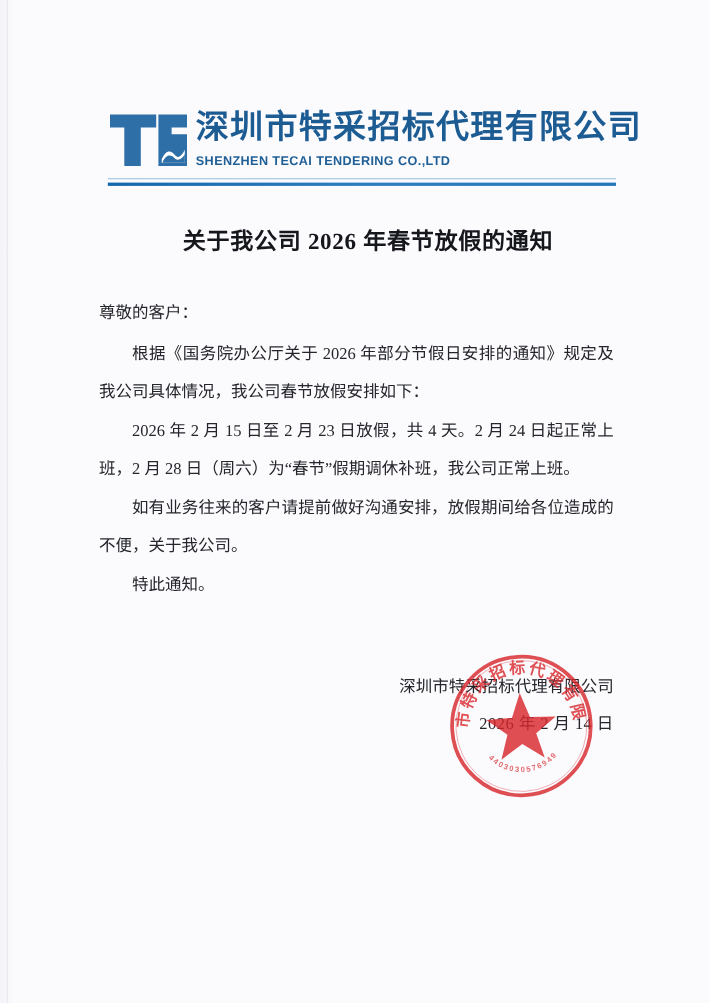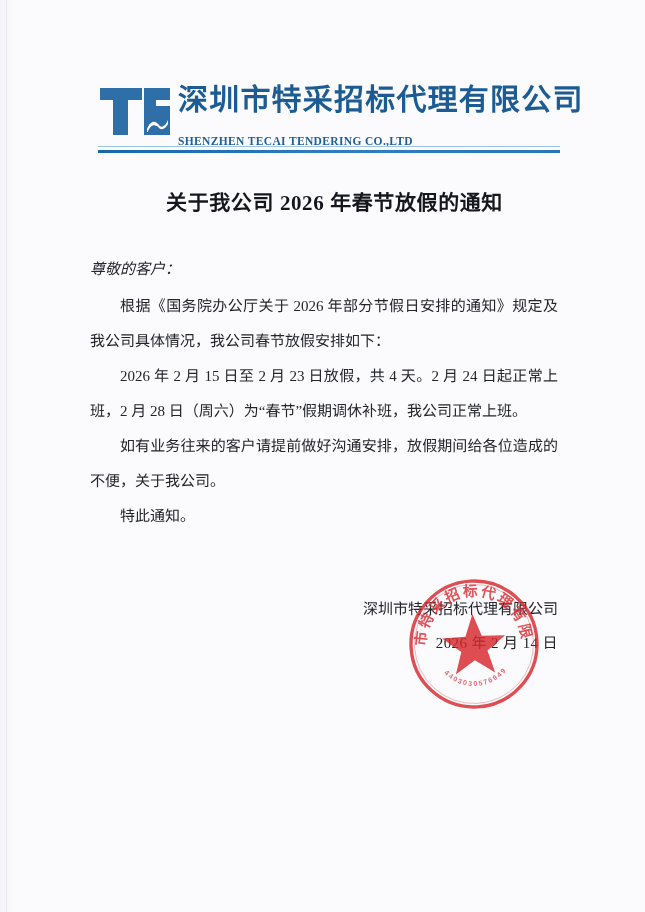--- a/index.html
+++ b/index.html
@@ -27,21 +27,21 @@
   .scan-edge-left {
     position: absolute;
     left: 6px; top: 0; bottom: 0;
     width: 1px;
     background: #e3e3ec;
     opacity: .85;
   }
 
   .sheet {
     position: absolute;
-    left: 0; top: 0;
+    left: 0; top: 16px;
     width: 645px;
     height: 641px;
   }
 
   
   .letterhead {
     position: absolute;
     left: 98px;
     top: 82px;
     width: 462px;
@@ -63,27 +63,27 @@
   .brand-cn {
     font-family: "DejaVu Sans", "Liberation Sans", sans-serif;
     font-size: 30px;
     font-weight: 700;
     letter-spacing: 1.2px;
     color: #1c5c93;
     line-height: 36px;
     white-space: nowrap;
   }
   .brand-en {
-    font-family: Liberation Serif, serif;
+    font-family: Liberation Sans, sans-serif;
     font-size: 11.5px;
     font-weight: 700;
     letter-spacing: .35px;
     color: #1f5f96;
     line-height: 14px;
-    margin-top: 16px;
+    margin-top: 6px;
     white-space: nowrap;
   }
 
   .rule-thin {
     position: absolute;
     left: 98px;
     top: 146px;
     width: 462px;
     height: 1px;
     background: #9dc3e0;
@@ -126,21 +126,20 @@
   }
   .para {
     margin: 0;
   }
   .para.indent {
     text-indent: 2em;
   }
   .para.salutation {
     text-indent: 0;
     margin-bottom: 2px;
-    font-style: italic;
   }
 
   
   .signature {
     position: absolute;
     left: 300px;
     top: 592px;
     width: 258px;
     text-align: right;
     font-size: 15px;

